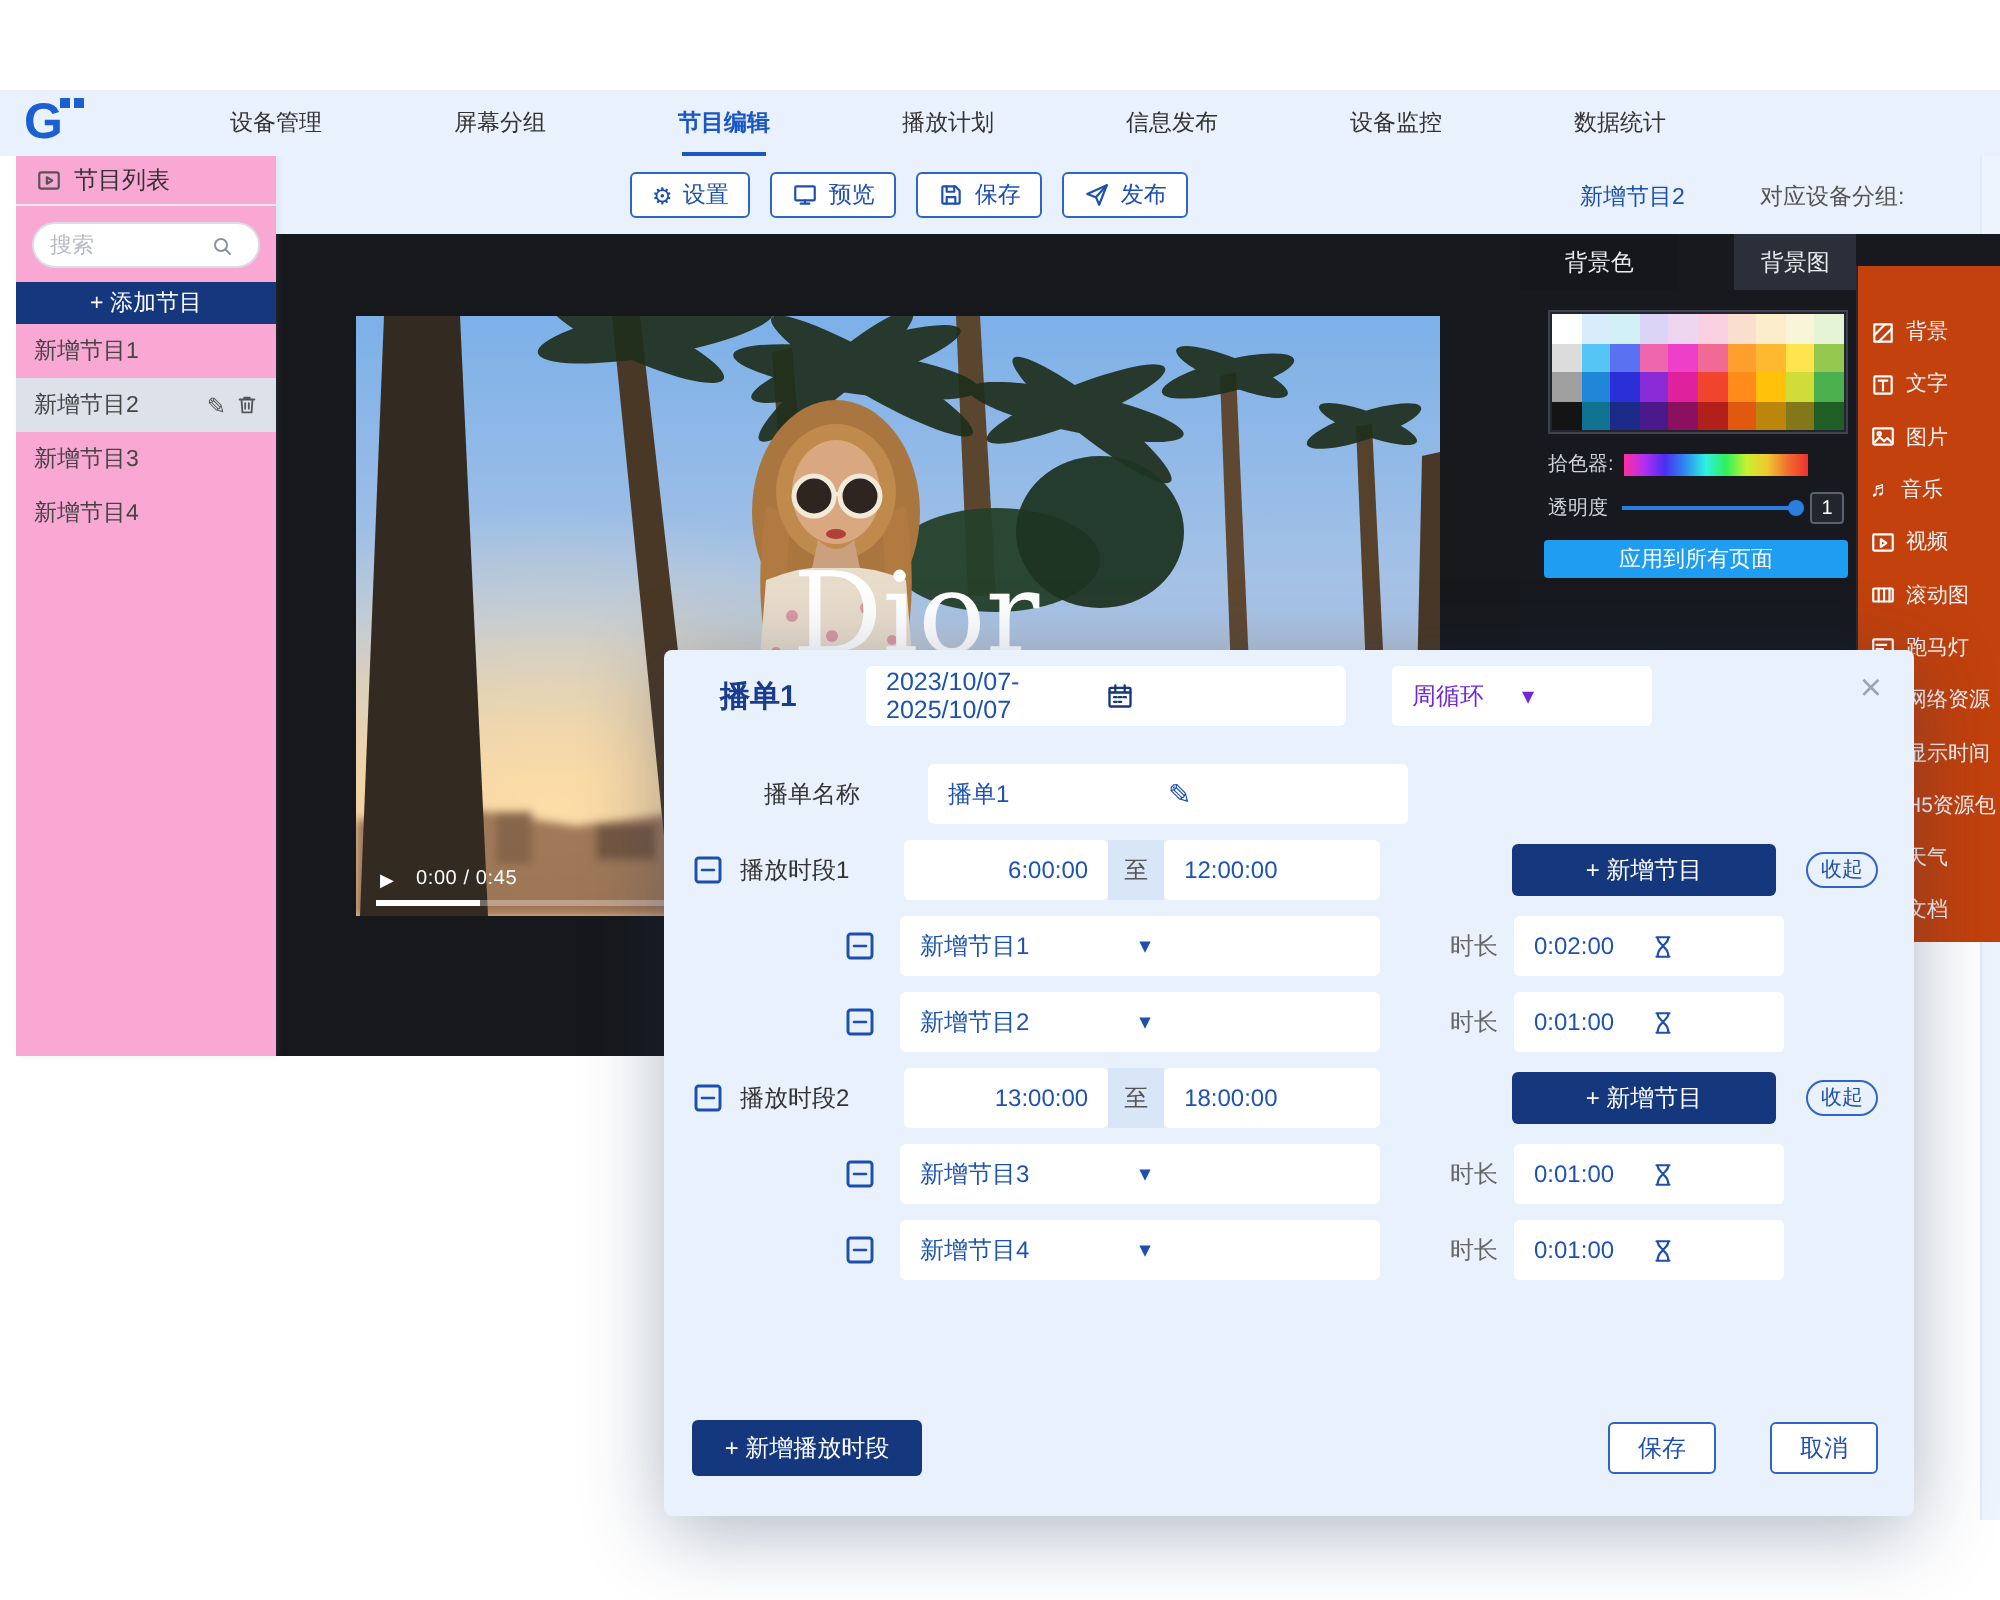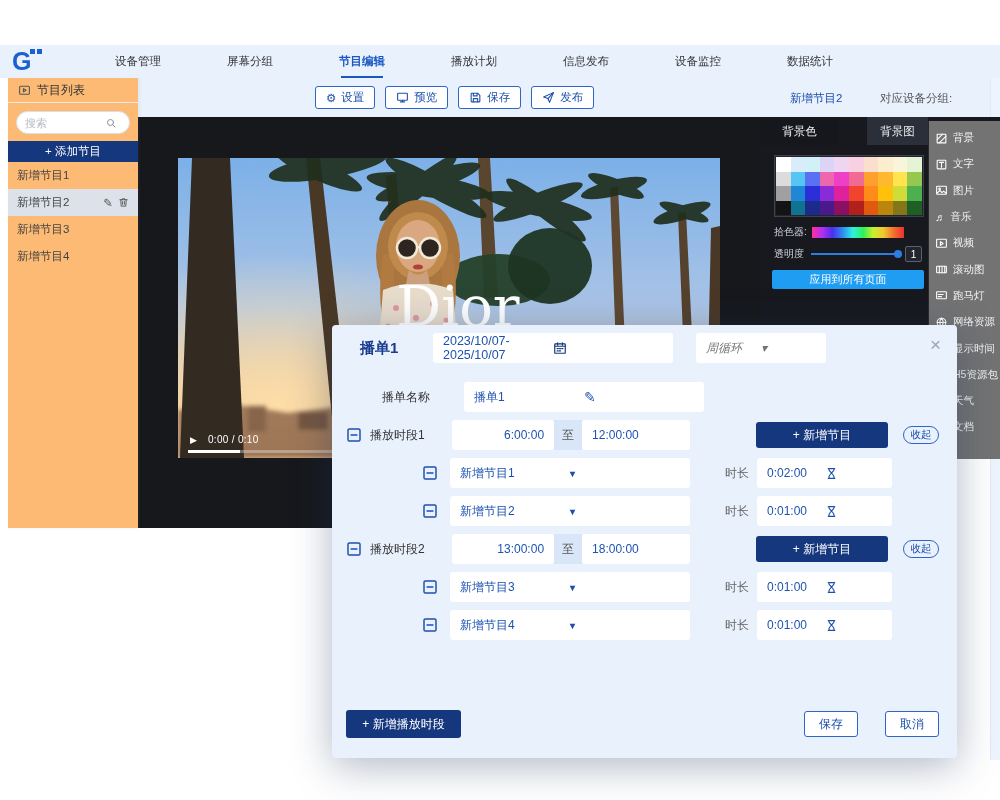--- a/index.html
+++ b/index.html
@@ -20,21 +20,21 @@
   .nav-item.active { color:#1b57c2; font-weight:bold; }
   .nav-item.active::after { content:""; position:absolute; left:2px; right:2px; bottom:0;
     height:2px; background:#1b57c2; }
   .nav-right { position:absolute; right:12px; top:0; height:33px; display:flex; align-items:center; gap:7px;}
   .avatar { width:18px; height:18px; border-radius:50%; background:#1b57c2; display:flex;
     align-items:center; justify-content:center; }
   .nav-user { font-size:11px; color:#333; margin-right:8px;}
   .nav-lang { font-size:11px; color:#1b57c2; }
   
   .sidebar { position:absolute; left:8px; top:78px; width:130px; height:450px;
-    background:#fdba74; z-index:4; box-shadow:1px 0 3px rgba(120,140,170,.12);}
+    background:#f9a8d4; z-index:4; box-shadow:1px 0 3px rgba(120,140,170,.12);}
   .sb-head { height:25px; display:flex; align-items:center; gap:6px; padding:0 10px;
     font-size:12px; color:#333; border-bottom:1px solid #ececec;}
   .sb-search { margin:8px 8px 7px 8px; height:23px; border:1px solid #d9dee6; border-radius:12px;
     display:flex; align-items:center; padding:0 8px; background:#fff;}
   .sb-search input { border:none; outline:none; width:80px; font-size:11px; color:#444;
     font-family:"Liberation Sans",sans-serif; background:transparent;}
   .sb-search input::placeholder { color:#b5bac2; }
   .sb-add { height:21px; background:#15377e; color:#fff; font-size:11.5px; display:flex;
     align-items:center; justify-content:center; cursor:pointer; }
   .side-item { height:27px; display:flex; align-items:center; padding:0 9px;
@@ -84,37 +84,37 @@
   .opacity-row { position:absolute; left:14px; top:128px; width:150px; height:18px;
     display:flex; align-items:center; color:#cfd3da; font-size:10px; }
   .op-track { position:relative; width:88px; height:2px; background:#2a7de1; margin:0 6px 0 7px; }
   .op-thumb { position:absolute; right:-3px; top:-3px; width:8px; height:8px; border-radius:50%;
     background:#2a7de1; cursor:pointer; }
   .op-val { width:17px; height:16px; border:1px solid #5a6170; background:#22252d; color:#fff;
     font-size:10px; display:flex; align-items:center; justify-content:center; border-radius:2px;}
   .apply-btn { position:absolute; left:12px; top:153px; width:152px; height:19px;
     background:#1e9df2; color:#fff; font-size:11px; border:none; border-radius:2px;
     display:flex; align-items:center; justify-content:center; cursor:pointer;}
-  .rp-tools { position:absolute; left:168px; top:4px; width:72px; height:338px;
-    background:#737373; border-left:1px solid #262a33; padding-top:4px; }
+  .rp-tools { position:absolute; left:168px; top:16px; width:72px; height:338px;
+    background:#c2410c; border-left:1px solid #262a33; padding-top:20px; }
   .tool-item { height:26.3px; display:flex; align-items:center; gap:5px; padding-left:6px;
     color:#f0f2f5; font-size:10.5px; cursor:pointer; white-space:nowrap; }
   .tool-item .tico { display:flex; color:#fff; }
   
   .modal { position:absolute; left:332px; top:325px; width:625px; height:433px;
     background:#e9f1fc; border-radius:4px; box-shadow:0 8px 40px rgba(30,50,90,.35);
     z-index:50; font-size:12px; }
   .m-head { position:relative; height:46px; display:flex; align-items:center; padding-left:28px; gap:13px;}
   .m-title { font-size:15px; font-weight:bold; color:#1a3c8f; width:60px; }
   .m-datebox { width:240px; height:30px; background:#fff; border-radius:3px; display:flex;
     align-items:center; padding:0 10px; cursor:pointer;}
   .m-datebox span { flex:1; color:#1d53b0; font-size:12.5px; }
   .m-select { width:130px; height:30px; background:#fff; border-radius:3px; display:flex;
     align-items:center; padding:0 10px; cursor:pointer; margin-left:10px;}
-  .m-select span { flex:1; color:#737373; font-size:12px;font-style:italic; }
+  .m-select span { flex:1; color:#6d28d9; font-size:12px; }
   .caret { color:#556; font-size:10px; }
   .m-close { position:absolute; right:16px; top:10px; color:#9aa6b8; font-size:19px;
     cursor:pointer; line-height:1; }
   .m-body { padding:11px 18px 0 14px; }
   .mrow { display:flex; align-items:center; height:30px; margin-bottom:8px; }
   .minus { width:16px; height:16px; flex:none; color:#1c4fae; cursor:pointer; display:flex; }
   .sec-label { width:70px; margin-left:8px; color:#333; font-size:12px; flex:none;}
   .name-label { width:70px; margin-left:36px; color:#333; font-size:12px; flex:none; text-align:left;}
   .inbox { height:30px; background:#fff; border-radius:3px; display:flex; align-items:center;
     padding:0 10px; color:#1d53b0; font-size:12px; }
@@ -317,21 +317,21 @@
         <path d="M231 112 Q240 121 249 112 L252 126 L228 126 Z" fill="#caa07e"></path>
         <circle cx="229" cy="90" r="10" fill="#2e2420" stroke="#f2ead8" stroke-width="2.5"></circle>
         <circle cx="252" cy="90" r="10" fill="#2e2420" stroke="#f2ead8" stroke-width="2.5"></circle>
         <path d="M238 89 L243 89" stroke="#f2ead8" stroke-width="2"></path>
         <ellipse cx="240" cy="109" rx="5" ry="2.5" fill="#b04038"></ellipse>
       </g>
       <text x="280" y="168" text-anchor="middle" font-family="DejaVu Serif, serif" font-size="56" fill="#ffffff">Dior</text>
     </svg>
     <div class="vctrl">
       <span class="vplay">▶</span>
-      <span class="vtime">0:00 / 0:10</span>
+      <span class="vtime">0:00 / 0:45</span>
       <div class="vbar">
           <div class="played"></div>
         </div>
     </div>
   </div>
 </div>
 
 <div class="rpanel">
   <div class="rp-left">
     <div class="rp-tabs" id="rp-tabs">

